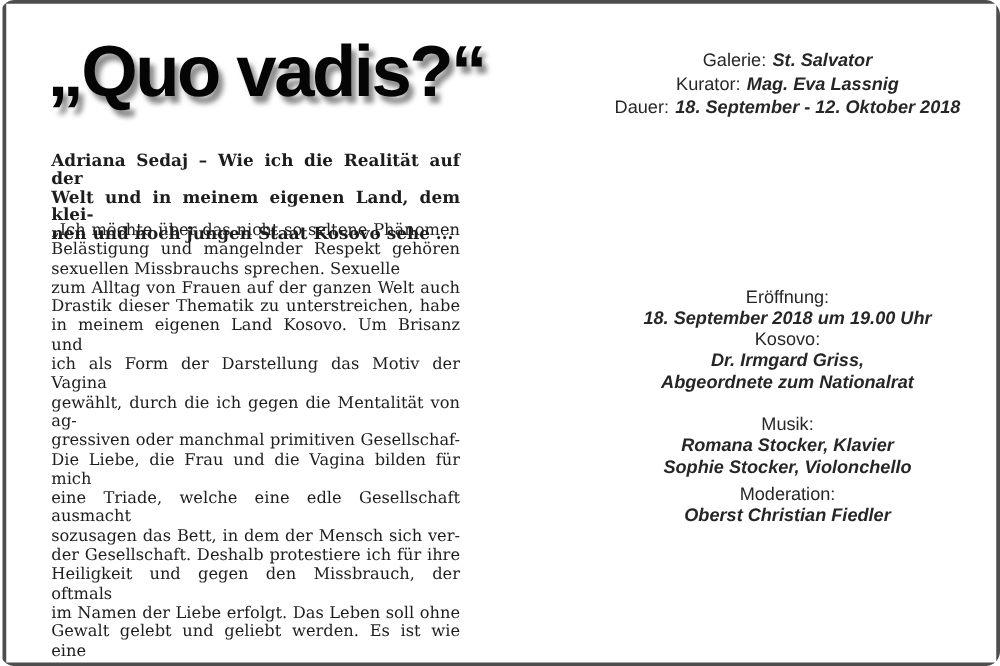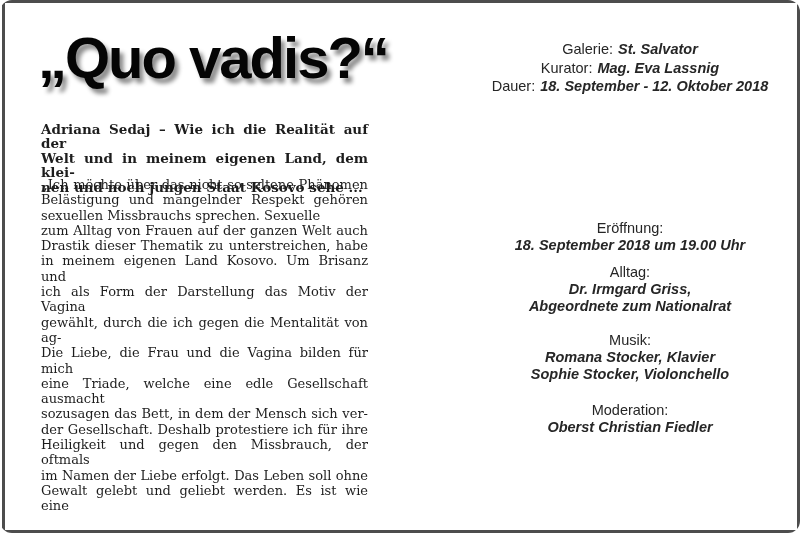--- a/index.html
+++ b/index.html
@@ -37,24 +37,24 @@
     text-align:center; color:#262626;
     font-family:"Liberation Sans", sans-serif;
   }
   .info { position:absolute; top:40px; left:0; right:0; font-size:14.5px; line-height:18.5px; }
   .iline .lbl { margin-right:5px; }
   .lbl { font-weight:400; font-style:normal; }
   .val { font-weight:700; font-style:italic; }
   .block { position:absolute; left:0; right:0; font-size:14.5px; line-height:17px; }
   .block .lbl { display:block; }
   .block .val { display:block; }
-  .b0 { top:220px; }
+  .b0 { top:230px; }
   .b1 { top:264px; }
   .b2 { top:332px; }
-  .b3 { top:402px; }
+  .b3 { top:388px; }
 </style>
 </head>
 <body>
 
 <div class="page">
   <div class="frame"></div>
 
   <h1 class="title">„Quo vadis?“</h1>
 
   <div class="intro">
@@ -65,20 +65,21 @@
 
   <div class="bodytext">
     <div class="ln">„Ich möchte über das nicht so seltene Phänomen</div>
     <div class="ln">Belästigung und mangelnder Respekt gehören</div>
     <div class="ln nostretch">sexuellen Missbrauchs sprechen. Sexuelle</div>
     <div class="ln">zum Alltag von Frauen auf der ganzen Welt auch</div>
     <div class="ln">Drastik dieser Thematik zu unterstreichen, habe</div>
     <div class="ln">in meinem eigenen Land Kosovo. Um Brisanz und</div>
     <div class="ln">ich als Form der Darstellung das Motiv der Vagina</div>
     <div class="ln">gewählt, durch die ich gegen die Mentalität von ag-</div>
+    <div class="ln">gressiven oder manchmal primitiven Gesellschaf-</div>
     <div class="ln">Die Liebe, die Frau und die Vagina bilden für mich</div>
     <div class="ln">eine Triade, welche eine edle Gesellschaft ausmacht</div>
     <div class="ln">sozusagen das Bett, in dem der Mensch sich ver-</div>
     <div class="ln">der Gesellschaft. Deshalb protestiere ich für ihre</div>
     <div class="ln">Heiligkeit und gegen den Missbrauch, der oftmals</div>
     <div class="ln">im Namen der Liebe erfolgt. Das Leben soll ohne</div>
     <div class="ln">Gewalt gelebt und geliebt werden. Es ist wie eine</div>
 
   </div>
 
@@ -95,21 +96,21 @@
         <span class="lbl">Dauer:</span><span class="val">18. September - 12. Oktober 2018</span>
       </div>
     </div>
 
     <div class="block b0">
       <span class="lbl">Eröffnung:</span>
       <span class="val">18. September 2018 um 19.00 Uhr</span>
     </div>
 
     <div class="block b1">
-      <span class="lbl">Alltag:</span>
+      <span class="lbl">Kosovo:</span>
       <span class="val">Dr. Irmgard Griss,</span>
       <span class="val">Abgeordnete zum Nationalrat</span>
     </div>
 
     <div class="block b2">
       <span class="lbl">Musik:</span>
       <span class="val">Romana Stocker, Klavier</span>
       <span class="val">Sophie Stocker, Violonchello</span>
     </div>
 

